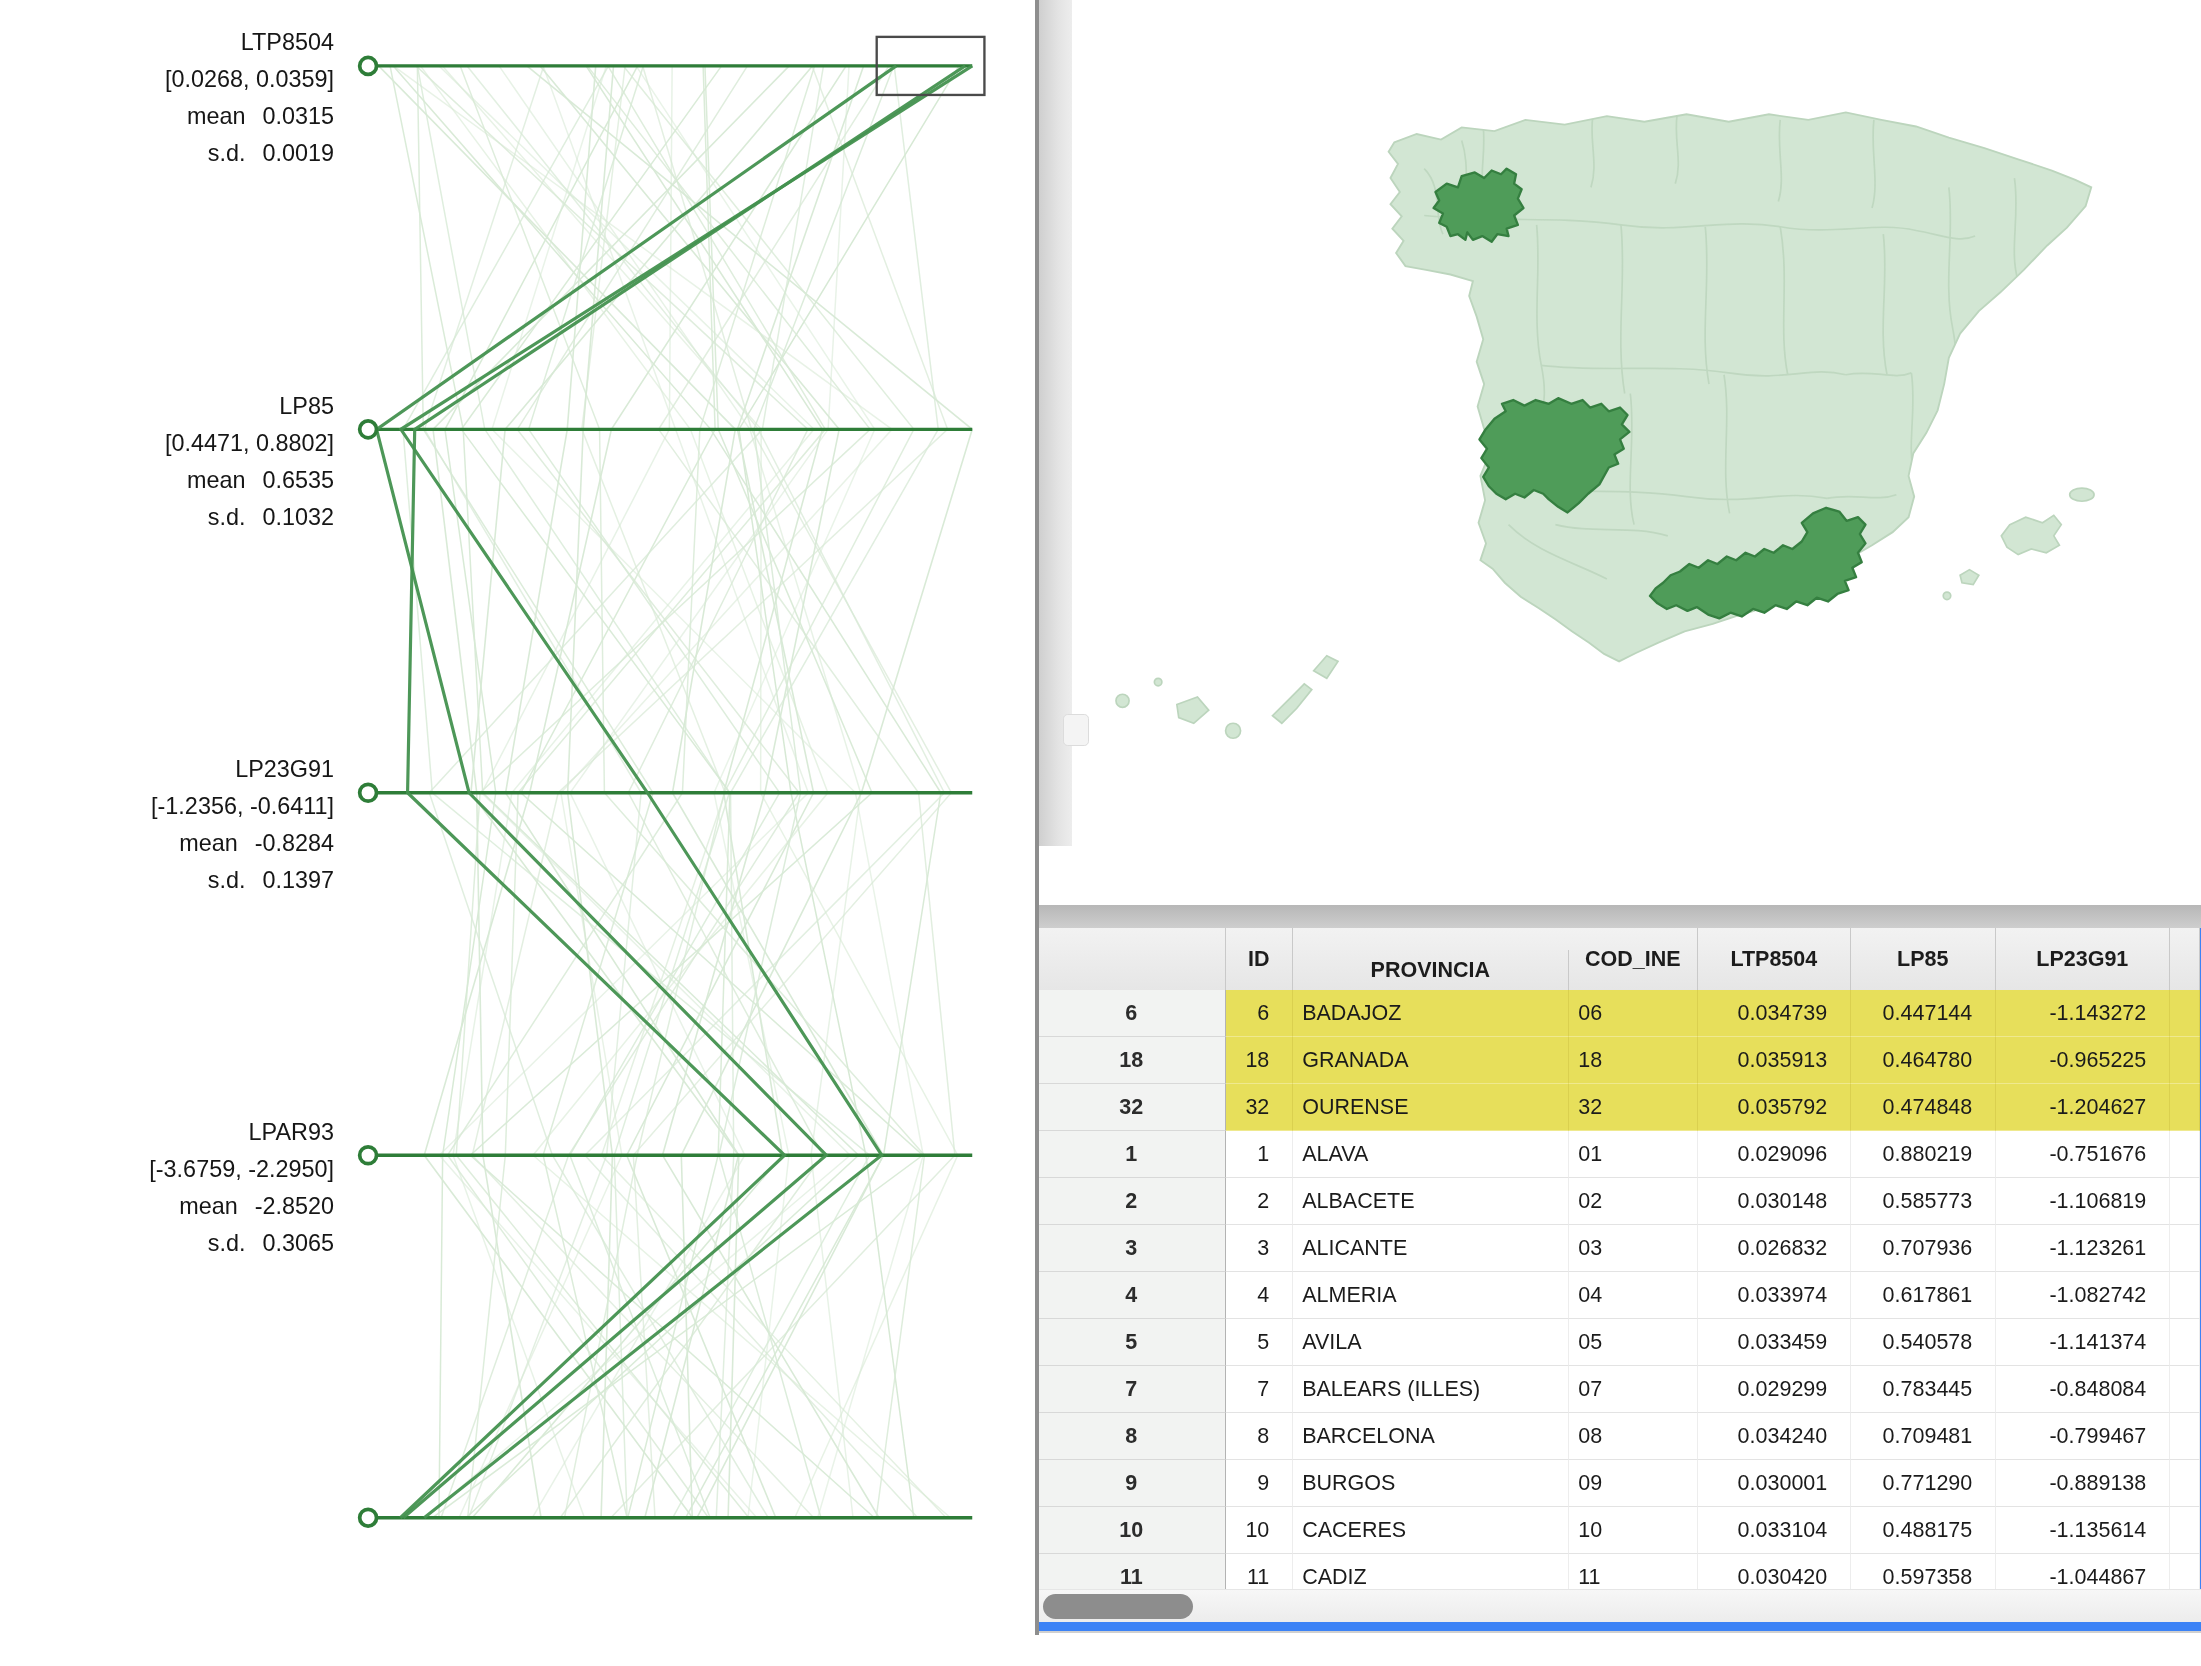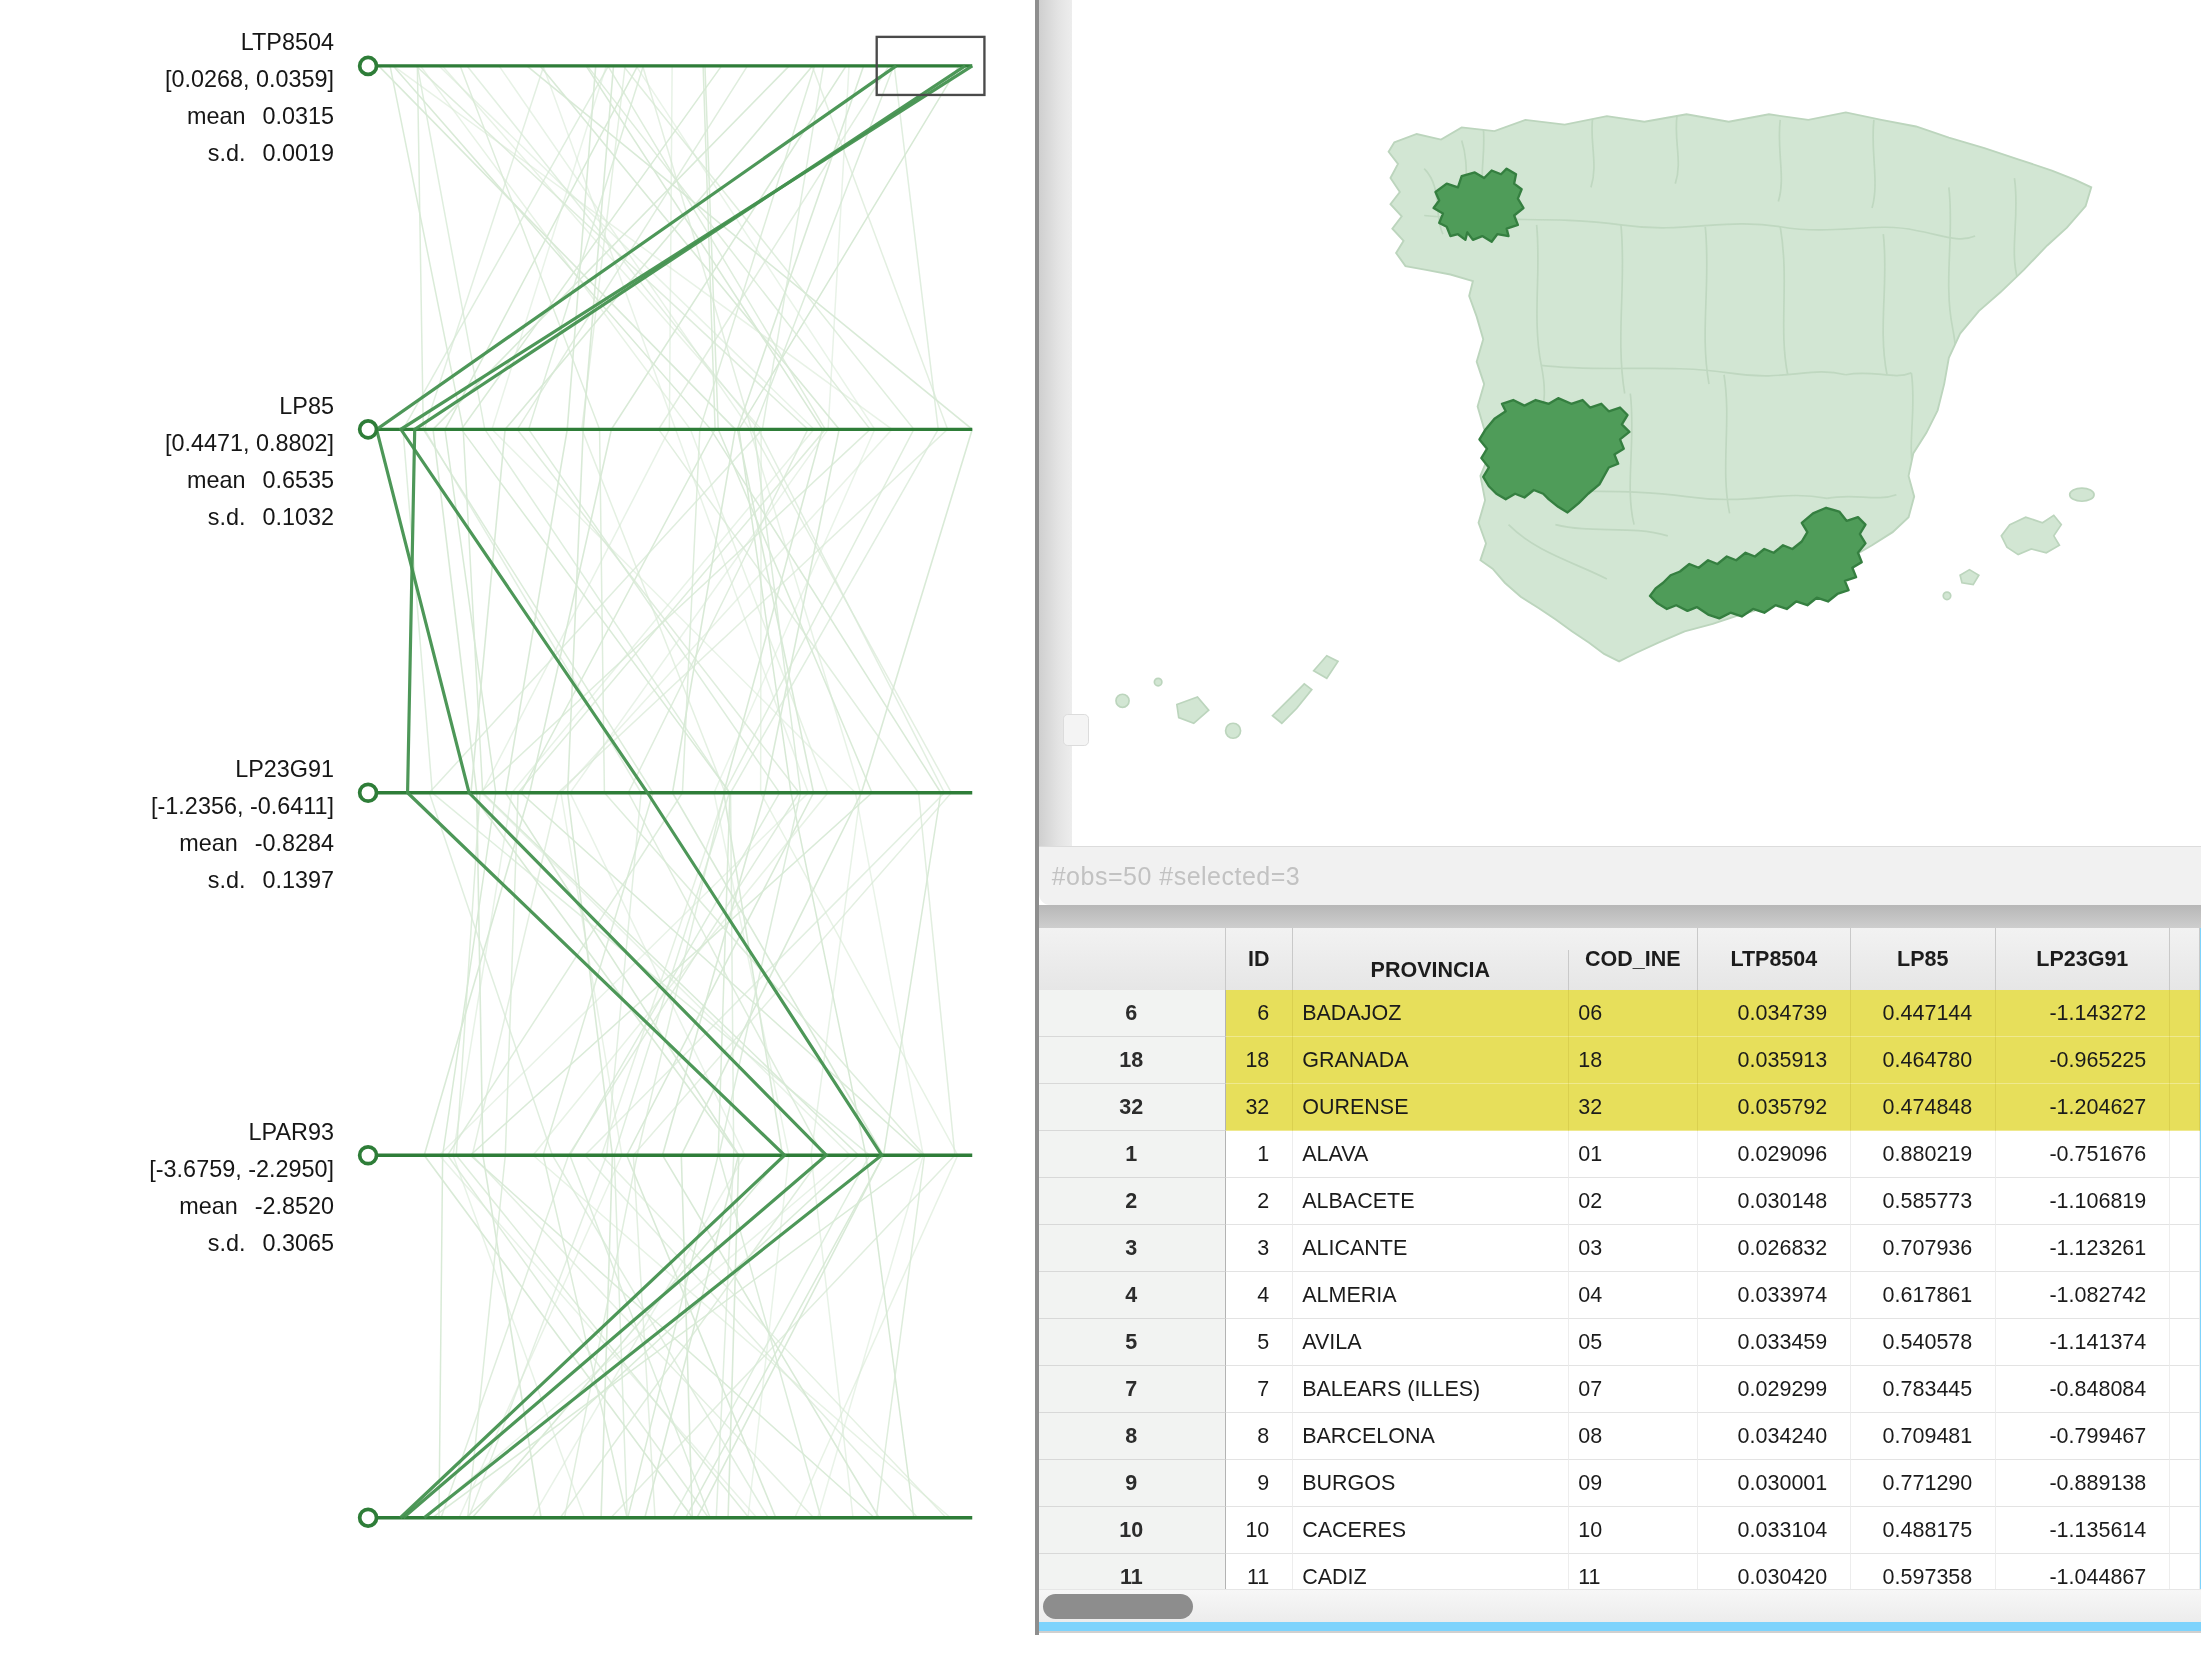--- a/index.html
+++ b/index.html
@@ -27,21 +27,21 @@
 
   #status-bar{position:absolute;left:3.7px;top:846px;width:1163px;height:59px;background:#f1f1f1;
               border-top:0.9px solid #dcdcdc;border-radius:0 0 0 11.2px;
               display:flex;align-items:center;padding-left:13px;box-sizing:border-box;}
   #status-text{font-size:25px;color:#c2c2c2;letter-spacing:0.5px;}
 
   #window-gap{position:absolute;left:0px;top:905px;width:1166px;height:23.4px;
               background:linear-gradient(180deg,#b7b7b7,#cecece);}
 
   
-  #table-window{position:absolute;left:2.8px;top:928px;width:1164px;height:705px;background:#7dd3fc;
+  #table-window{position:absolute;left:2.8px;top:928px;width:1164px;height:705px;background:#3b82f6;
                 overflow:hidden;border-bottom:2.8px solid #d0d0d0;box-sizing:border-box;}
   #tbl-header{position:absolute;left:0;top:0;height:62px;display:flex;
               background:linear-gradient(180deg,#f2f2f2,#e6e6e6);border-bottom:1.9px solid #bdbdbd;}
   .hcell{box-sizing:border-box;border-right:0.9px solid #c9c9c9;display:flex;align-items:center;
          justify-content:center;font-weight:bold;font-size:21.5px;color:#1c1c1c;}
   #tbl-body{position:absolute;left:0;top:62px;}
   .trow{display:flex;height:47px;}
   .cell{box-sizing:border-box;height:47px;display:flex;align-items:center;font-size:21.5px;color:#1b1b1b;
         border-right:0.9px solid rgba(0,0,0,0.07);border-bottom:0.9px solid #e3e3e3;background:#fff;}
   .cell.rowhdr{background:#f2f3f2;border-right:0.9px solid #b3b3b3;border-bottom:0.9px solid #d8d8d8;
@@ -218,23 +218,20 @@
         <circle cx="938" cy="636" r="4"></circle>
         <circle cx="58" cy="748" r="7"></circle>
         <circle cx="96" cy="728" r="4"></circle>
         <path d="M116,752 L138,744 150,758 134,772 118,766 Z"></path>
         <circle cx="176" cy="780" r="8"></circle>
         <path d="M218,764 L238,744 252,730 260,736 244,756 228,772 Z"></path>
         <path d="M262,716 L276,700 288,706 276,724 Z"></path>
       </g>
     </svg>
 
-    <div id="status-bar">
-      <span id="status-text">#obs=50 #selected=3</span>
-    </div>
 
     <div id="window-gap"></div>
 
     <div id="table-window">
       <div id="tbl-header">
           <div class="hcell" style="width: 188px;"></div>
           <div class="hcell" style="width: 67px;">ID</div>
           <div class="hcell" style="width: 276px; margin-top: 22px;">PROVINCIA</div>
           <div class="hcell" style="width: 129px;">COD_INE</div>
           <div class="hcell" style="width: 153px;">LTP8504</div>

